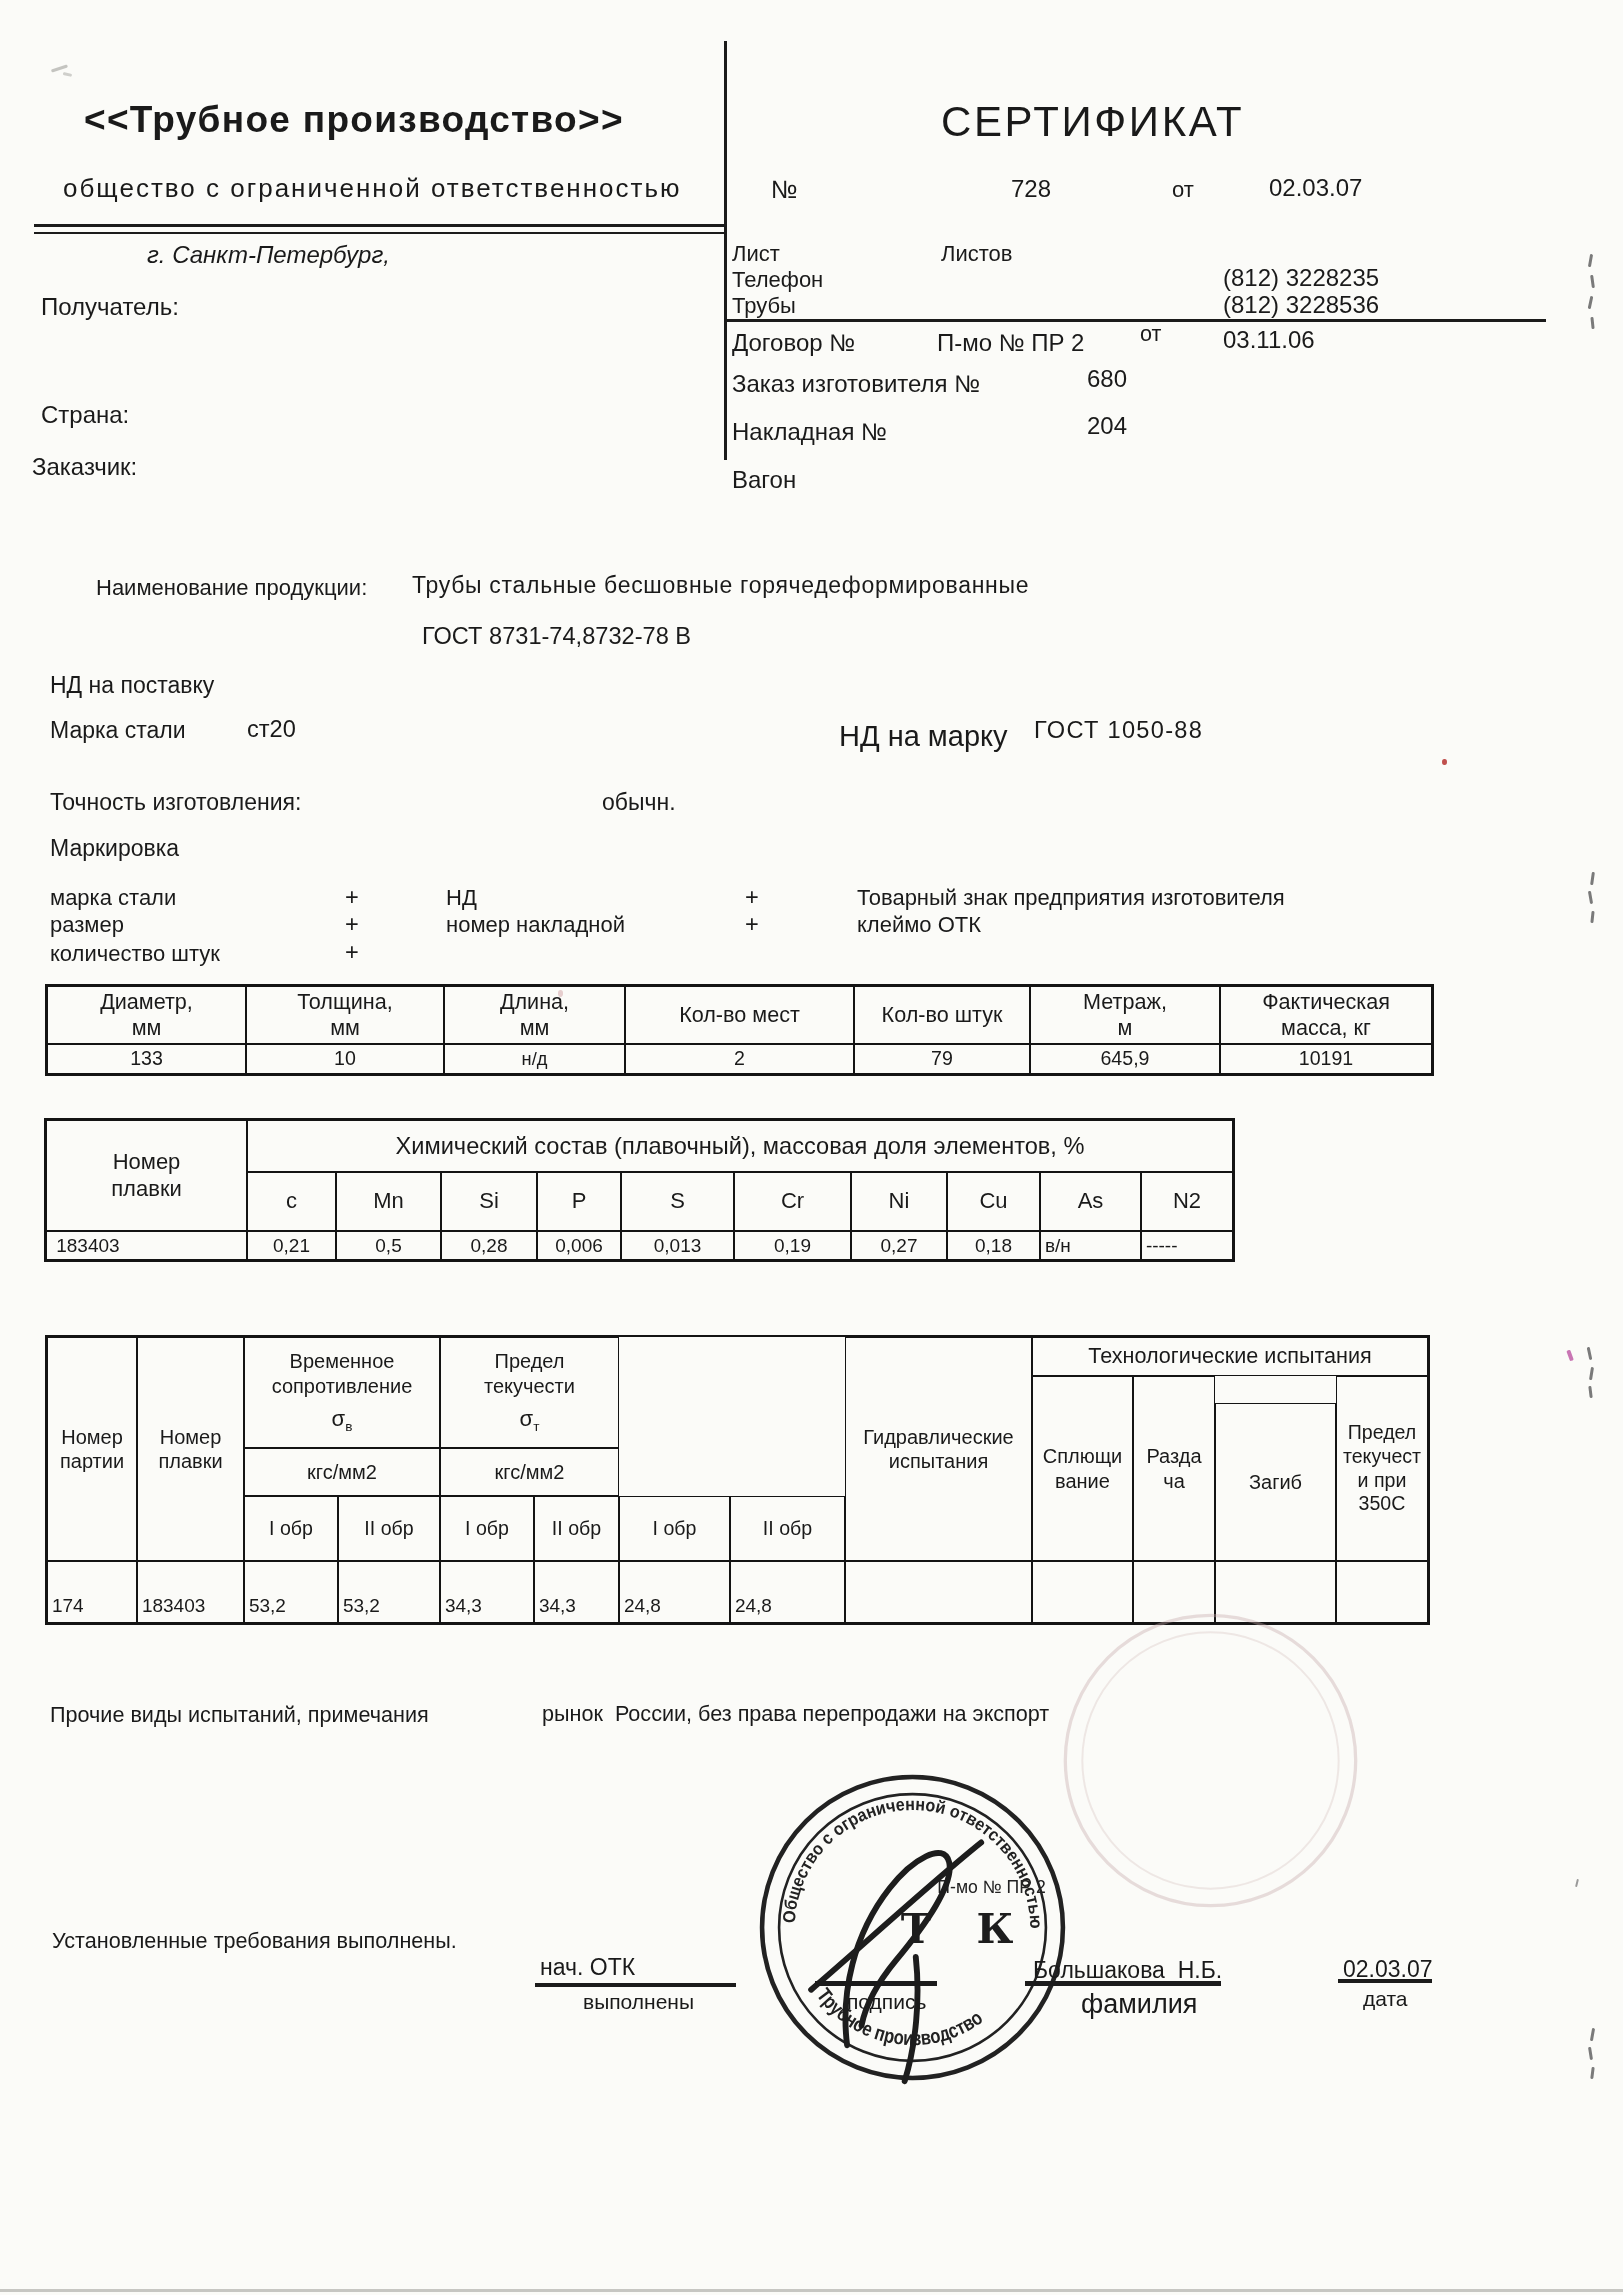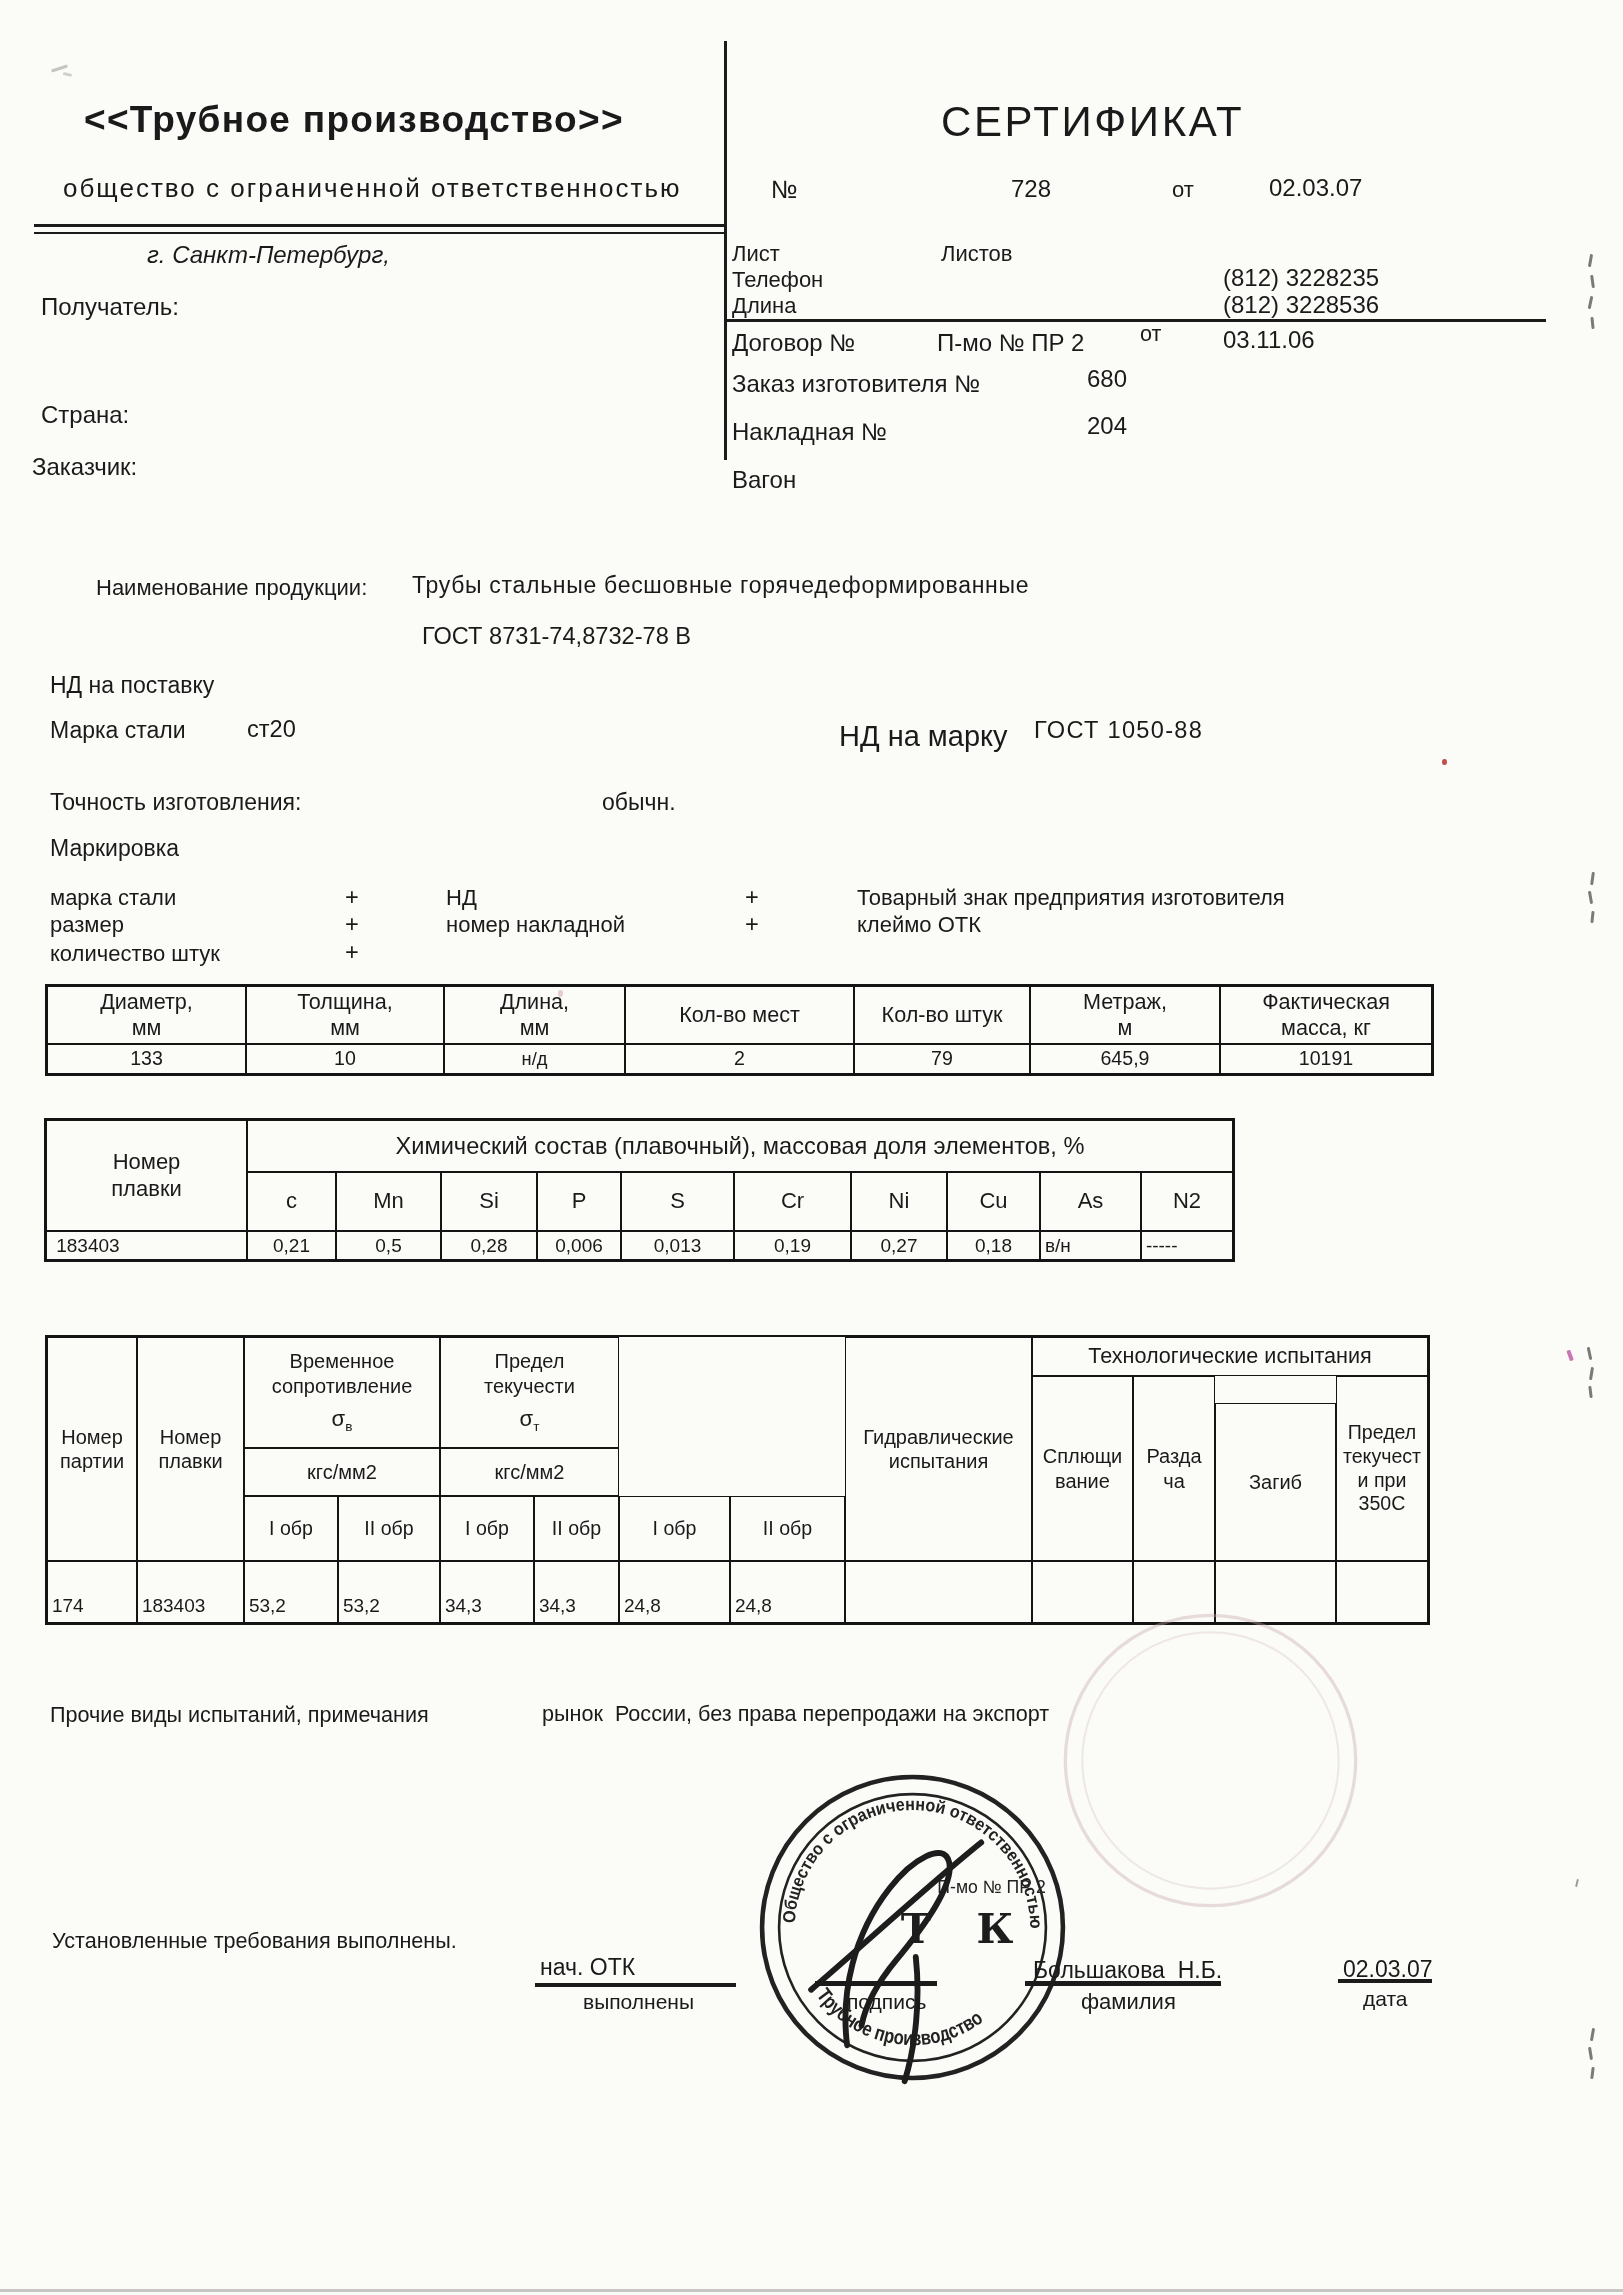--- a/index.html
+++ b/index.html
@@ -43,21 +43,21 @@
   <div class="t" style="left:941px;top:97px;font-size:42px;letter-spacing:2.6px;">СЕРТИФИКАТ</div>
   <div class="t" style="left:771px;top:175px;font-size:25px;">№</div>
   <div class="t" style="left:1011px;top:175px;font-size:24px;">728</div>
   <div class="t" style="left:1172px;top:177px;font-size:22px;">от</div>
   <div class="t" style="left:1269px;top:174px;font-size:24px;">02.03.07</div>
 
   <div class="t" style="left:732px;top:241px;font-size:22px;">Лист</div>
   <div class="t" style="left:941px;top:241px;font-size:22px;">Листов</div>
   <div class="t" style="left:732px;top:267px;font-size:22px;">Телефон</div>
   <div class="t" style="left:1223px;top:264px;font-size:24px;">(812) 3228235</div>
-  <div class="t" style="left:732px;top:293px;font-size:22px;">Длина</div>
+  <div class="t" style="left:732px;top:293px;font-size:22px;">Трубы</div>
   <div class="t" style="left:1223px;top:291px;font-size:24px;">(812) 3228536</div>
 
   <div class="t" style="left:732px;top:329px;font-size:24px;">Договор №</div>
   <div class="t" style="left:937px;top:329px;font-size:24px;">П-мо № ПР 2</div>
   <div class="t" style="left:1140px;top:321px;font-size:21.6px;">от</div>
   <div class="t" style="left:1223px;top:326px;font-size:24px;">03.11.06</div>
 
   <div class="t" style="left:732px;top:370px;font-size:24px;">Заказ изготовителя №</div>
   <div class="t" style="left:1087px;top:365px;font-size:24px;">680</div>
   <div class="t" style="left:732px;top:418px;font-size:24px;">Накладная №</div>
@@ -227,21 +227,21 @@
 
   <div class="t" style="left:540px;top:1954px;font-size:23px;">нач. ОТК</div>
   <div class="ln" style="left:535px;top:1983px;width:201px;height:3.9px;"></div>
   <div class="t" style="left:583px;top:1990px;font-size:21px;">выполнены</div>
 
   <div class="ln" style="left:815px;top:1981px;width:122px;height:4.6px;"></div>
   <div class="t" style="left:847px;top:1990px;font-size:21px;">подпись</div>
 
   <div class="t" style="left:1033px;top:1957px;font-size:23px;white-space:pre-wrap;">Большакова  Н.Б.</div>
   <div class="ln" style="left:1025px;top:1981px;width:196px;height:4.6px;"></div>
-  <div class="t" style="left:1081px;top:1989px;font-size:22px;">фамилия</div>
+  <div class="t" style="left:1081px;top:1989px;font-size:27px;">фамилия</div>
 
   <div class="t" style="left:1343px;top:1956px;font-size:23px;">02.03.07</div>
   <div class="ln" style="left:1338px;top:1979px;width:94px;height:3.9px;"></div>
   <div class="t" style="left:1363px;top:1987px;font-size:21px;">дата</div>
 
   <div class="mark" style="left:1589px;top:254px;width:2.6px;height:13px;transform:rotate(10deg);"></div>
   <div class="mark" style="left:1591px;top:275px;width:2.6px;height:13px;transform:rotate(-8deg);"></div>
   <div class="mark" style="left:1589px;top:296px;width:2.6px;height:13px;transform:rotate(12deg);"></div>
   <div class="mark" style="left:1591px;top:317px;width:2.6px;height:11.8px;transform:rotate(-6deg);"></div>
 

